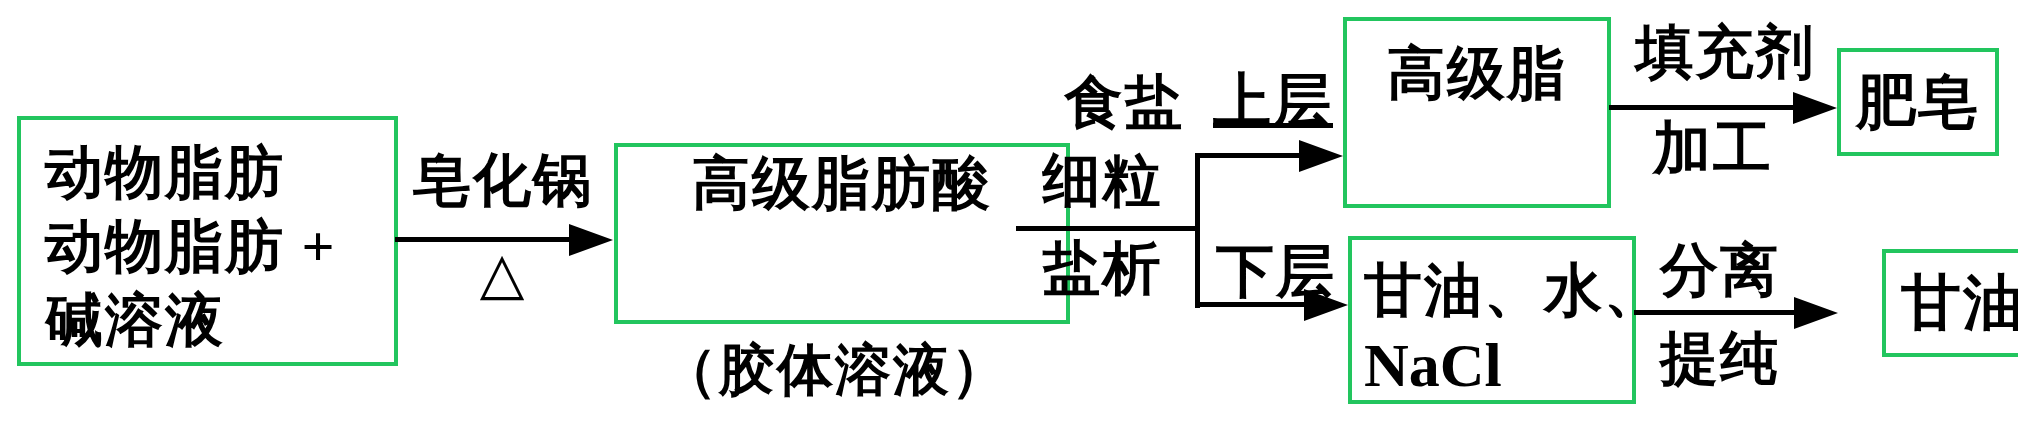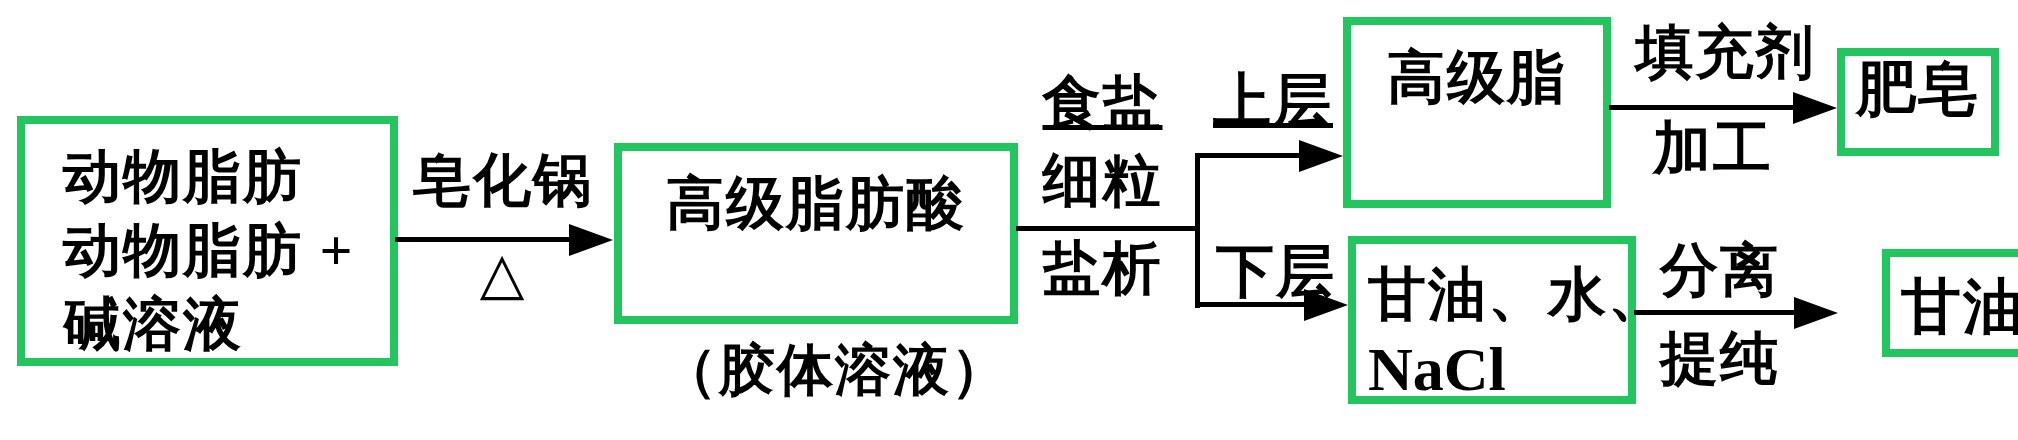--- a/index.html
+++ b/index.html
@@ -11,21 +11,21 @@
   }
   .canvas {
     position: relative;
     width: 2018px;
     height: 440px;
     background: #fff;
     overflow: hidden;
   }
   .box {
     position: absolute;
-    border: 8px solid #22c55e;
+    border: 4px solid #22c55e;
     background: #fff;
   }
   .cjk {
     font-size: 58px;
     letter-spacing: 2px;
     white-space: nowrap;
     line-height: 1;
   }
   .box .bline { line-height: 74px; }
   .center { text-align: center; }
@@ -39,38 +39,38 @@
     border-left: 44px solid #000;
   }
   .lbl { position: absolute; }
   .latin { letter-spacing: 0; }
 </style>
 </head>
 <body>
 
 <div class="canvas">
 
-  <div class="box" style="left:17px; top:116px; width:381px; height:250px; padding:16px 0 0 38px;">
+  <div class="box" style="left:17px; top:116px; width:381px; height:250px; padding:16px 0 0 24px;">
     <div class="cjk bline">动物脂肪</div>
     <div class="cjk bline">动物脂肪 +</div>
     <div class="cjk bline">碱溶液</div>
   </div>
 
   <div class="shaft" style="left:395px; top:237px; width:180px;"></div>
   <div class="arrowhead" style="left:569px; top:224px;"></div>
   <div class="lbl cjk center" style="left:398px; top:152px; width:210px;">皂化锅</div>
   <div class="lbl cjk center" style="left:398px; top:245px; width:210px;">△</div>
 
-  <div class="box center" style="left:614px; top:143px; width:404px; height:181px; padding-top:16px;">
+  <div class="box center" style="left:614px; top:143px; width:456px; height:181px; padding-top:0;">
     <div class="cjk bline">高级脂肪酸</div>
   </div>
   <div class="lbl cjk center" style="left:625px; top:342px; width:420px; font-size:56px;">（胶体溶液）</div>
 
   <div class="shaft" style="left:1016px; top:226px; width:184px;"></div>
-  <div class="lbl cjk center" style="left:1030px; top:74px; width:145px;text-decoration:underline;">食盐</div>
+  <div class="lbl cjk center" style="left:1052px; top:74px; width:145px;">食盐</div>
   <div class="lbl cjk center" style="left:1030px; top:152px; width:145px;">细粒</div>
   <div class="lbl cjk center" style="left:1030px; top:240px; width:145px;">盐析</div>
 
   <div class="vline" style="left:1195px; top:153px; height:155px;"></div>
 
   <div class="shaft" style="left:1198px; top:153px; width:105px;"></div>
   <div class="arrowhead" style="left:1299px; top:140px;"></div>
   <div class="lbl cjk center" style="left:1203px; top:72px; width:140px;text-decoration:underline;">上层</div>
 
   <div class="shaft" style="left:1198px; top:302px; width:110px;"></div>
@@ -79,21 +79,21 @@
 
   <div class="box center" style="left:1343px; top:17px; width:268px; height:191px; padding-top:16px;">
     <div class="cjk bline">高级脂</div>
   </div>
 
   <div class="shaft" style="left:1609px; top:105px; width:188px;"></div>
   <div class="arrowhead" style="left:1793px; top:92px;"></div>
   <div class="lbl cjk center" style="left:1613px; top:120px; width:200px;">加工</div>
   <div class="lbl cjk center" style="left:1613px; top:24px; width:225px;">填充剂</div>
 
-  <div class="box center" style="left:1837px; top:48px; width:162px; height:108px; padding-top:3px;">
+  <div class="box center" style="left:1837px; top:48px; width:162px; height:108px; padding-top:20px;">
     <div class="cjk" style="font-size:60px;">肥皂</div>
   </div>
 
   <div class="box" style="left:1348px; top:236px; width:288px; height:168px; padding:12px 0 0 12px;">
     <div class="cjk" style="line-height:78px;">甘油、水、</div>
     <div class="cjk latin" style="line-height:70px; font-size:62px;">NaCl</div>
   </div>
 
   <div class="shaft" style="left:1634px; top:310px; width:165px;"></div>
   <div class="arrowhead" style="left:1794px; top:297px;"></div>

